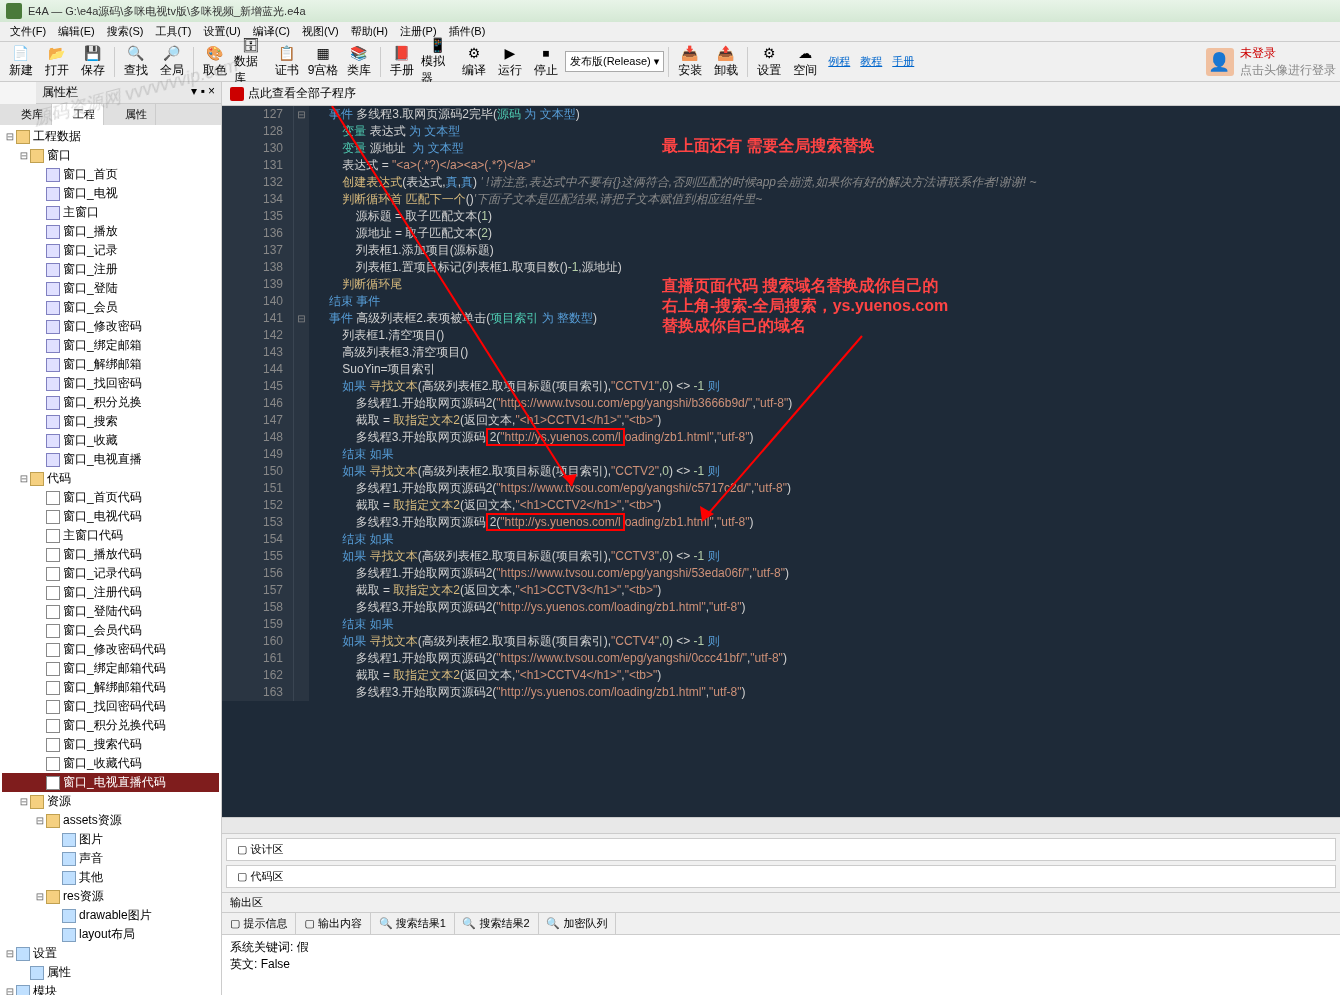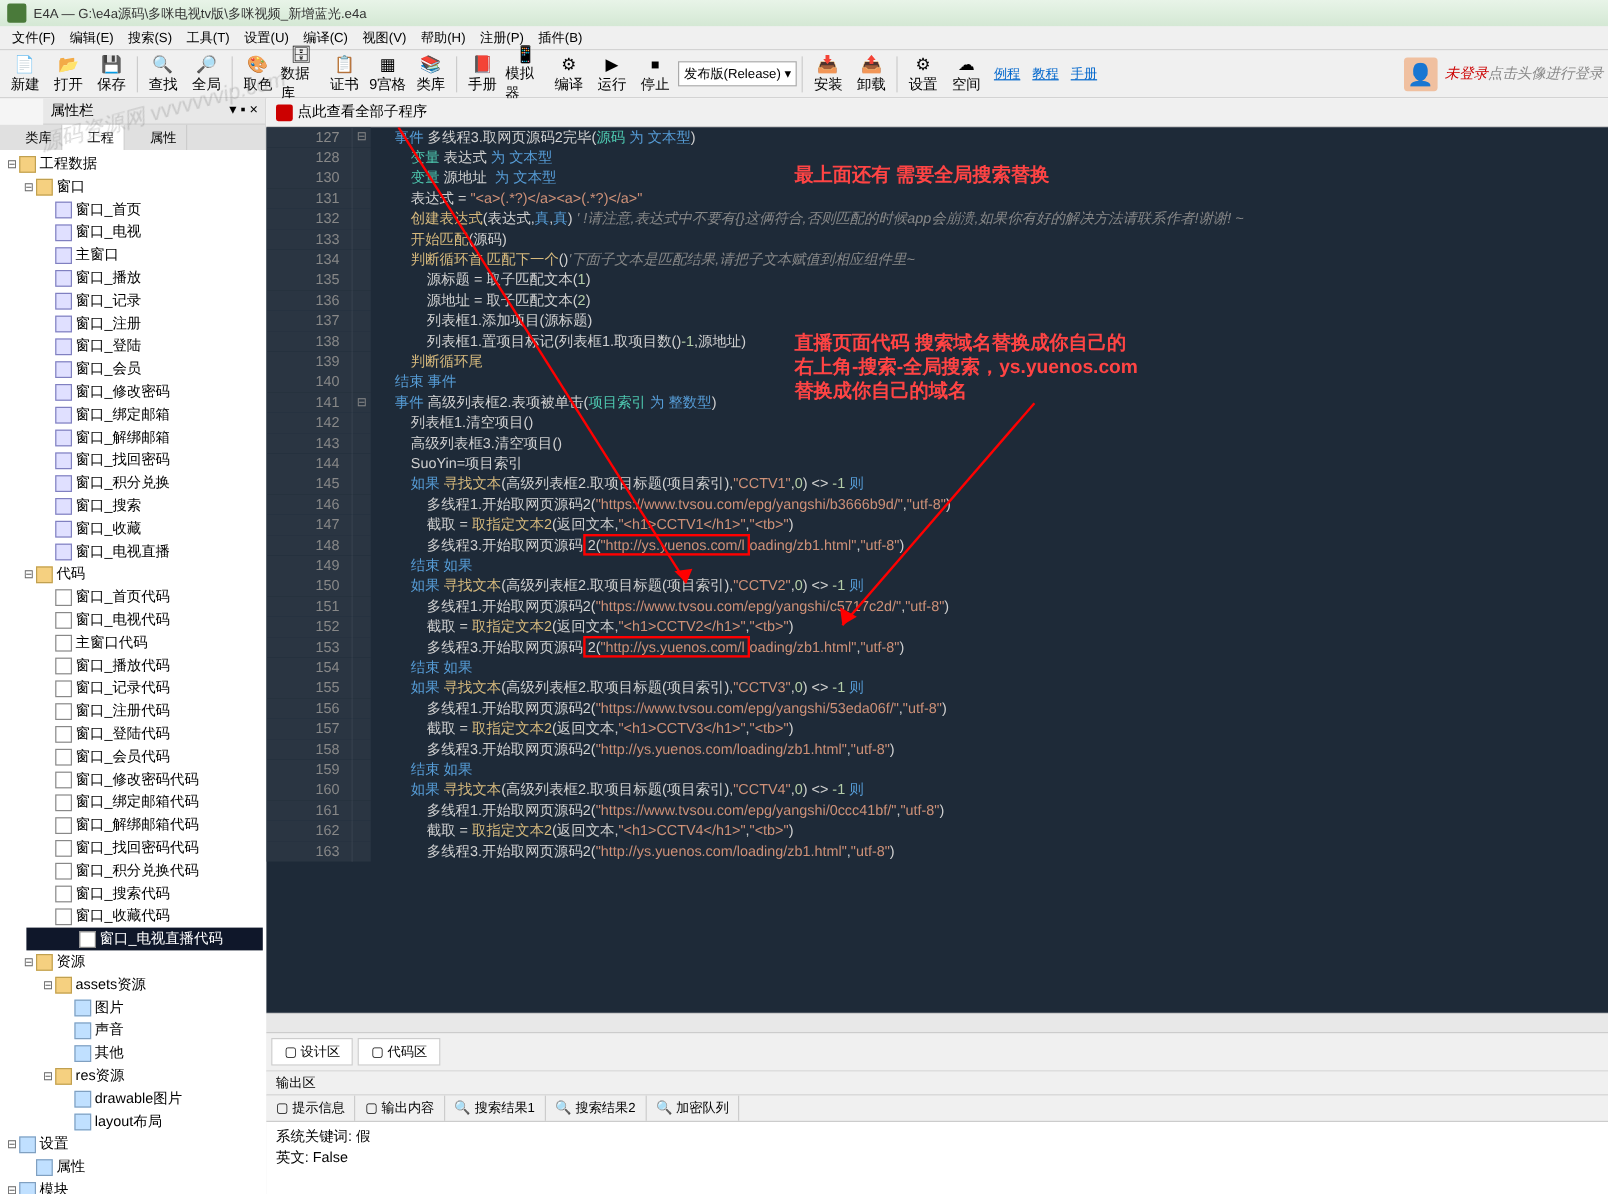--- a/index.html
+++ b/index.html
@@ -10,33 +10,33 @@
 .menubar { background: #f0f0f0; height: 20px; display: flex; align-items: center; padding: 0 4px; border-bottom: 1px solid #ccc; }
 .menu-item { padding: 0 6px; cursor: pointer; font-size: 11px; }
 .toolbar { background: #f0f0f0; height: 40px; display: flex; align-items: center; padding: 2px 4px; border-bottom: 1px solid #ccc; gap: 2px; }
 .tool-btn { width: 34px; height: 36px; display: flex; flex-direction: column; align-items: center; justify-content: center; cursor: pointer; font-size: 10px; }
 .tool-icon { width: 20px; height: 18px; display: flex; align-items: center; justify-content: center; font-size: 14px; }
 .tool-sep { width: 1px; height: 30px; background: #ccc; margin: 0 2px; }
 .tool-combo { border: 1px solid #aaa; padding: 2px 4px; font-size: 11px; background: white; }
 .tool-link { color: #0066cc; text-decoration: underline; cursor: pointer; font-size: 11px; margin: 0 4px; }
 .login-area { margin-left: auto; display: flex; align-items: center; gap: 6px; }
 .avatar { width: 28px; height: 28px; background: #f0c0a0; border-radius: 3px; display:flex; align-items:center; justify-content:center; font-size:18px; }
-.login-text { display: flex; flex-direction: row; font-size: 10px; font-style: italic; }
+.login-text { display: flex; flex-direction: column; font-size: 10px; }
 .login-text span:first-child { color: #c00; }
 .login-text span:last-child { color: #888; }
 .main { display: flex; height: calc(100vh - 82px); }
 .left-panel { width: 222px; background: #f5f5f5; border-right: 1px solid #ccc; display: flex; flex-direction: column; }
 .prop-header { background: #e8e8e8; padding: 2px 6px; font-size: 11px; border-bottom: 1px solid #ccc; display: flex; margin-left: 36px; }
 .tabstrip { display: flex; background: #e0e0e0; }
 .tab { padding: 3px 8px; font-size: 11px; cursor: pointer; border-right: 1px solid #ccc; display:flex; align-items:center; gap:3px; }
 .tab.active { background: #fff; }
 .tab-ico { width:10px; height:10px; display:inline-block; }
 .tree { flex: 1; overflow: auto; background: #fff; padding: 2px; }
 .tree-node { padding: 1px 2px; font-size: 11px; display: flex; align-items: center; cursor: pointer; white-space: nowrap; }
-.tree-node.selected { background: #0f172a; color: #fff; margin-left: 20px; }
+.tree-node.selected { background: #7f1d1d; color: #fff; }
 .tree-exp { width: 12px; text-align: center; color: #666; cursor: pointer; font-size:10px; }
 .tree-ico { width: 14px; height: 14px; margin-right: 3px; display: inline-flex; align-items: center; justify-content: center; font-size: 10px; }
 .ico-folder { background: #f5d080; border: 1px solid #c0a050; }
 .ico-form { background: #e0e0ff; border: 1px solid #8080c0; }
 .ico-code { background: #fff; border: 1px solid #888; color:#06c; }
 .ico-res { background: #c0e0ff; border:1px solid #80a0c0; }
 .ind1 { padding-left: 16px; } .ind2 { padding-left: 32px; } .ind3 { padding-left: 48px; }
 .right-panel { flex: 1; display: flex; flex-direction: column; background: #fff; }
 .code-header { background: #f0f0f0; padding: 3px 8px; font-size: 11px; border-bottom: 1px solid #ccc; display:flex; align-items:center; gap:4px; }
 .code-header-ico { width:14px; height:14px; background:#c00; border-radius:2px; display:inline-block; }
@@ -46,21 +46,21 @@
 .code-text { padding-left: 20px; white-space: pre; }
 .fold-col { width: 15px; background: #2a3542; text-align:center; color:#888; font-size:10px; }
 .kw-blue { color: #569cd6; }
 .kw-cyan { color: #4ec9b0; }
 .kw-str { color: #ce9178; }
 .kw-yellow { color: #d7ba7d; }
 .kw-comment { color: #888; font-style: italic; }
 .kw-num { color: #b5cea8; }
 .annotation { color: #ff4444; font-weight: bold; }
 .red-box { border: 2px solid #ff0000; padding: 0 2px; }
-.bottom-tabs { background: #f0f0f0; border-top: 1px solid #ccc; padding: 4px; display: flex; gap: 4px; }
+.bottom-tabs { background: #f0f0f0; border-top: 1px solid #ccc; padding: 4px; display: flex; gap: 4px; flex-direction: column; }
 .btab { padding: 3px 10px; font-size: 11px; border: 1px solid #ccc; background: #fff; cursor: pointer; display:flex; align-items:center; gap:3px; }
 .output-section { border-top: 1px solid #ccc; }
 .output-header { background: #f0f0f0; padding: 2px 8px; font-size: 11px; border-bottom: 1px solid #ccc; }
 .output-tabs { display: flex; background: #f0f0f0; border-bottom: 1px solid #ccc; }
 .otab { padding: 3px 8px; font-size: 11px; cursor: pointer; border-right: 1px solid #ccc; display:flex; align-items:center; gap:3px; }
 .output-body { background: #fff; padding: 4px 8px; font-size: 11px; height: 60px; overflow: auto; }
 .scrollbar-h { height: 16px; background: #e8e8e8; border-top: 1px solid #ccc; }
 .watermark { position: absolute; top: 80px; left: 30px; font-size: 18px; color: rgba(128,128,128,0.3); transform: rotate(-15deg); pointer-events: none; z-index: 100; font-style: italic; }
 .annot-overlay { position: absolute; pointer-events: none; font-size: 16px; }
 </style>
@@ -460,25 +460,20 @@
           <div class="gutter">131</div>
           <div class="fold-col"></div>
           <div class="code-text">    表达式 = <span class="kw-str">"&lt;a&gt;(.*?)&lt;/a&gt;&lt;a&gt;(.*?)&lt;/a&gt;"</span></div>
         </div>
         <div class="code-line">
           <div class="gutter">132</div>
           <div class="fold-col"></div>
           <div class="code-text">    <span class="kw-yellow">创建表达式</span>(表达式,<span class="kw-blue">真</span>,<span class="kw-blue">真</span>) <span class="kw-comment">' !请注意,表达式中不要有{}这俩符合,否则匹配的时候app会崩溃,如果你有好的解决方法请联系作者!谢谢! ~</span></div>
         </div>
         <div class="code-line">
-          <div class="gutter">133</div>
-          <div class="fold-col"></div>
-          <div class="code-text">    <span class="kw-yellow">开始匹配</span>(源码)</div>
-        </div>
-        <div class="code-line">
           <div class="gutter">134</div>
           <div class="fold-col"></div>
           <div class="code-text">    <span class="kw-yellow">判断循环首</span> <span class="kw-yellow">匹配下一个</span>()<span class="kw-comment">'下面子文本是匹配结果,请把子文本赋值到相应组件里~</span></div>
         </div>
         <div class="code-line">
           <div class="gutter">135</div>
           <div class="fold-col"></div>
           <div class="code-text">        源标题 = 取子匹配文本(<span class="kw-num">1</span>)</div>
         </div>
         <div class="code-line">

